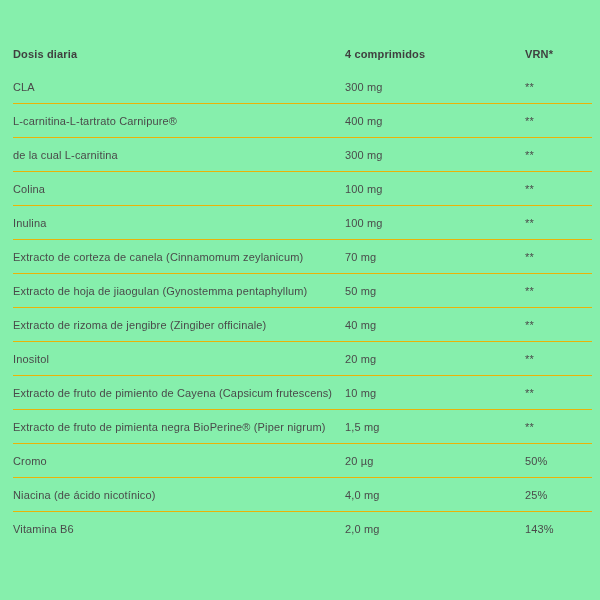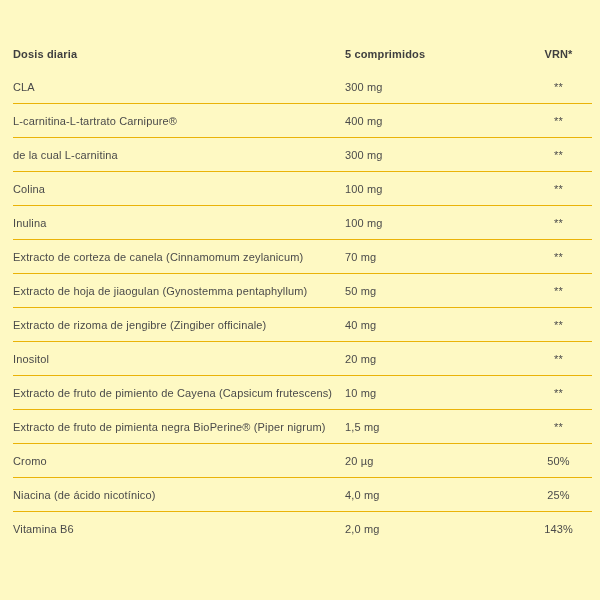--- a/index.html
+++ b/index.html
@@ -3,21 +3,21 @@
 <meta charset="utf-8">
 <style>
   html, body {
     margin: 0;
     padding: 0;
     background: #ffffff;
   }
   .page {
     width: 600px;
     height: 600px;
-    background: #fef9c3;
+    background: #86efac;
     box-sizing: border-box;
     padding-top: 37px;
     overflow: hidden;
     font-family: "Liberation Sans", "DejaVu Sans", sans-serif;
     color: #4a4a4a;
   }
   table.facts {
     border-collapse: collapse;
     table-layout: fixed;
     margin-left: 13px;
@@ -35,21 +35,21 @@
     text-align: left;
     font-weight: normal;
     white-space: nowrap;
     overflow: hidden;
   }
   thead th {
     font-weight: bold;
     color: #3f3f3f;
   }
   th.vrn, td.vrn {
-    text-align: center;
+    text-align: left;
   }
   tr {
     border-bottom: 1px solid #eab308;
   }
   tr:last-child {
     border-bottom: none;
   }
   .lat {
   }
 </style>
@@ -59,21 +59,21 @@
 <div class="page">
   <table class="facts">
     <colgroup>
       <col class="c-name">
       <col class="c-amount">
       <col class="c-vrn">
     </colgroup>
     <thead>
       <tr>
         <th>Dosis diaria</th>
-        <th>5 comprimidos</th>
+        <th>4 comprimidos</th>
         <th class="vrn">VRN*</th>
       </tr>
     </thead>
     <tbody id="rows-body">
   <tr>
     <td><span class="nm">CLA</span><span class="lat"></span></td>
     <td>300 mg</td>
     <td class="vrn ast">**</td>
   </tr>
 

